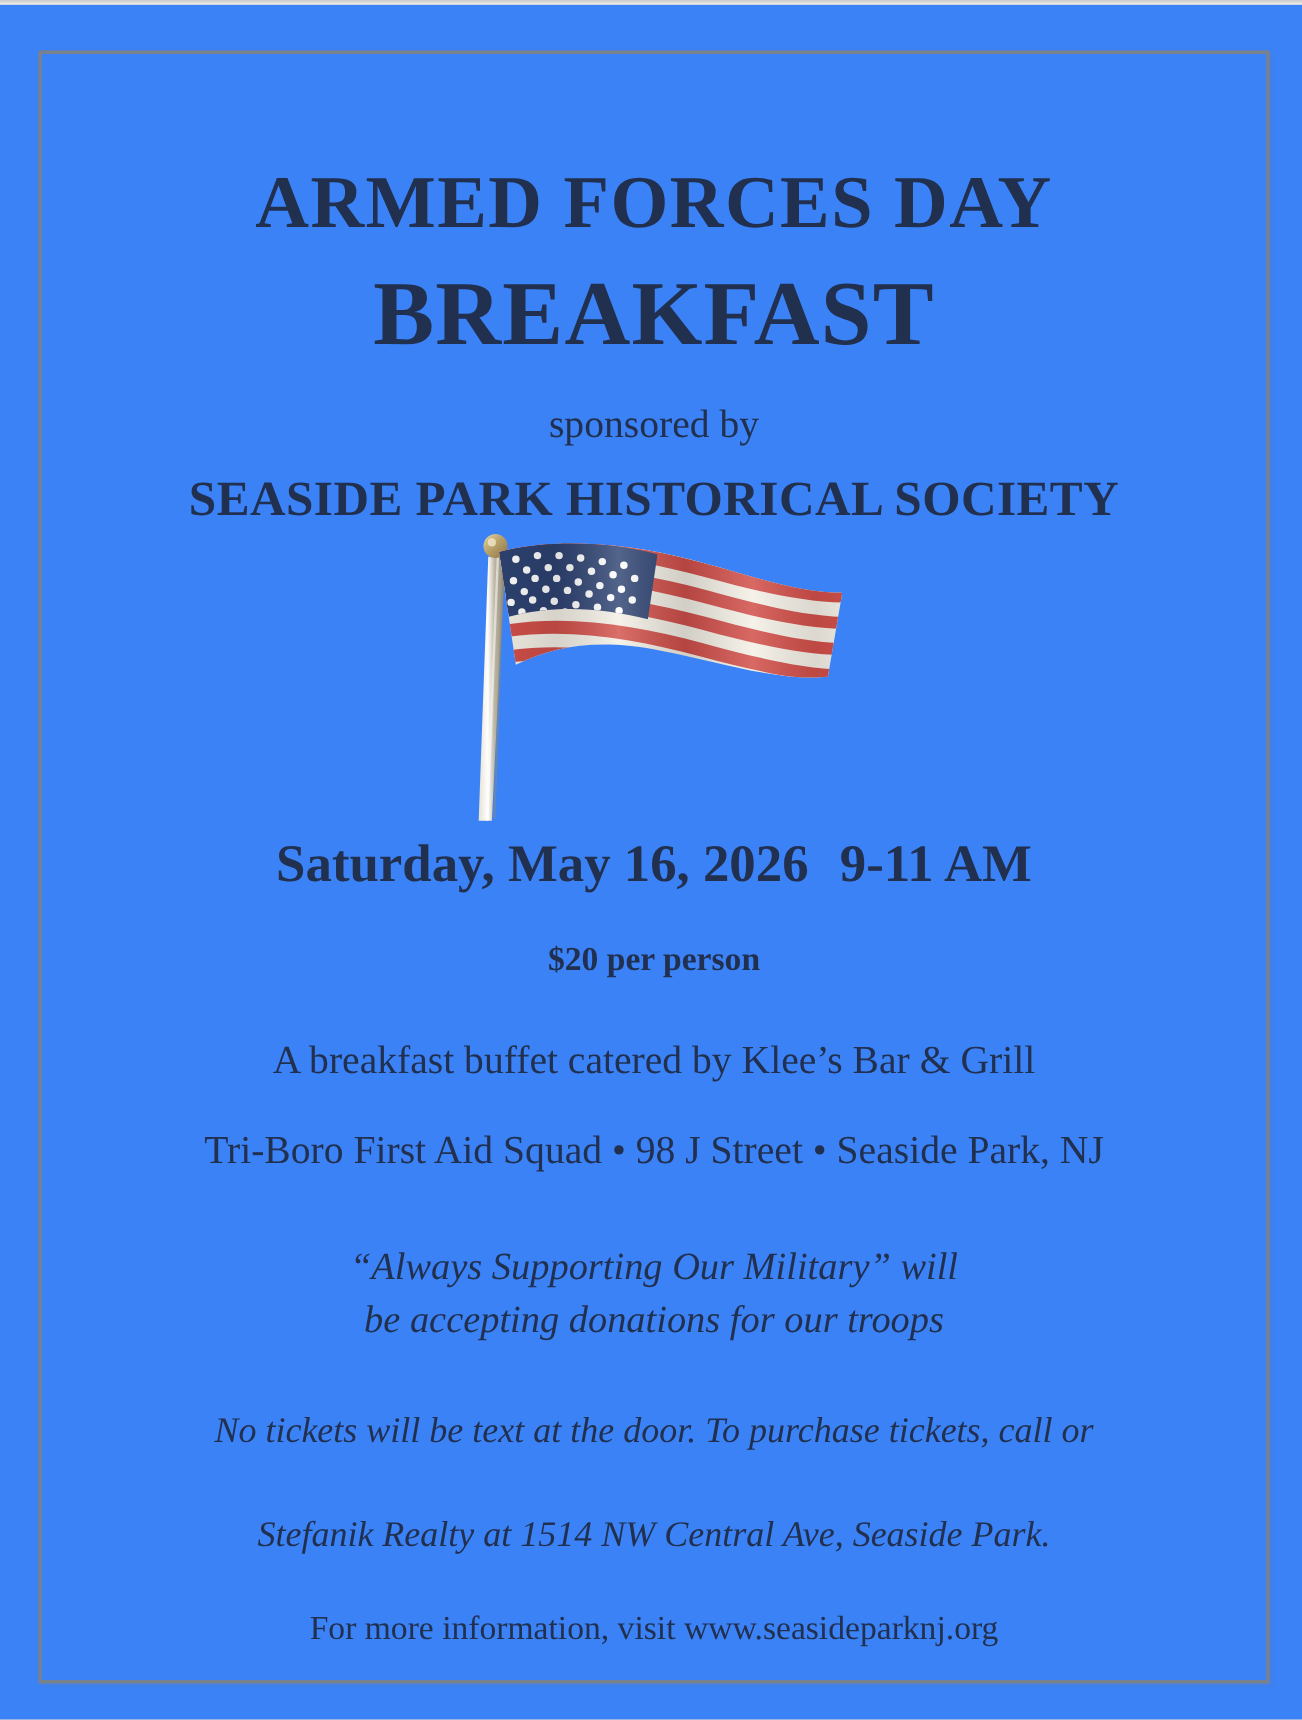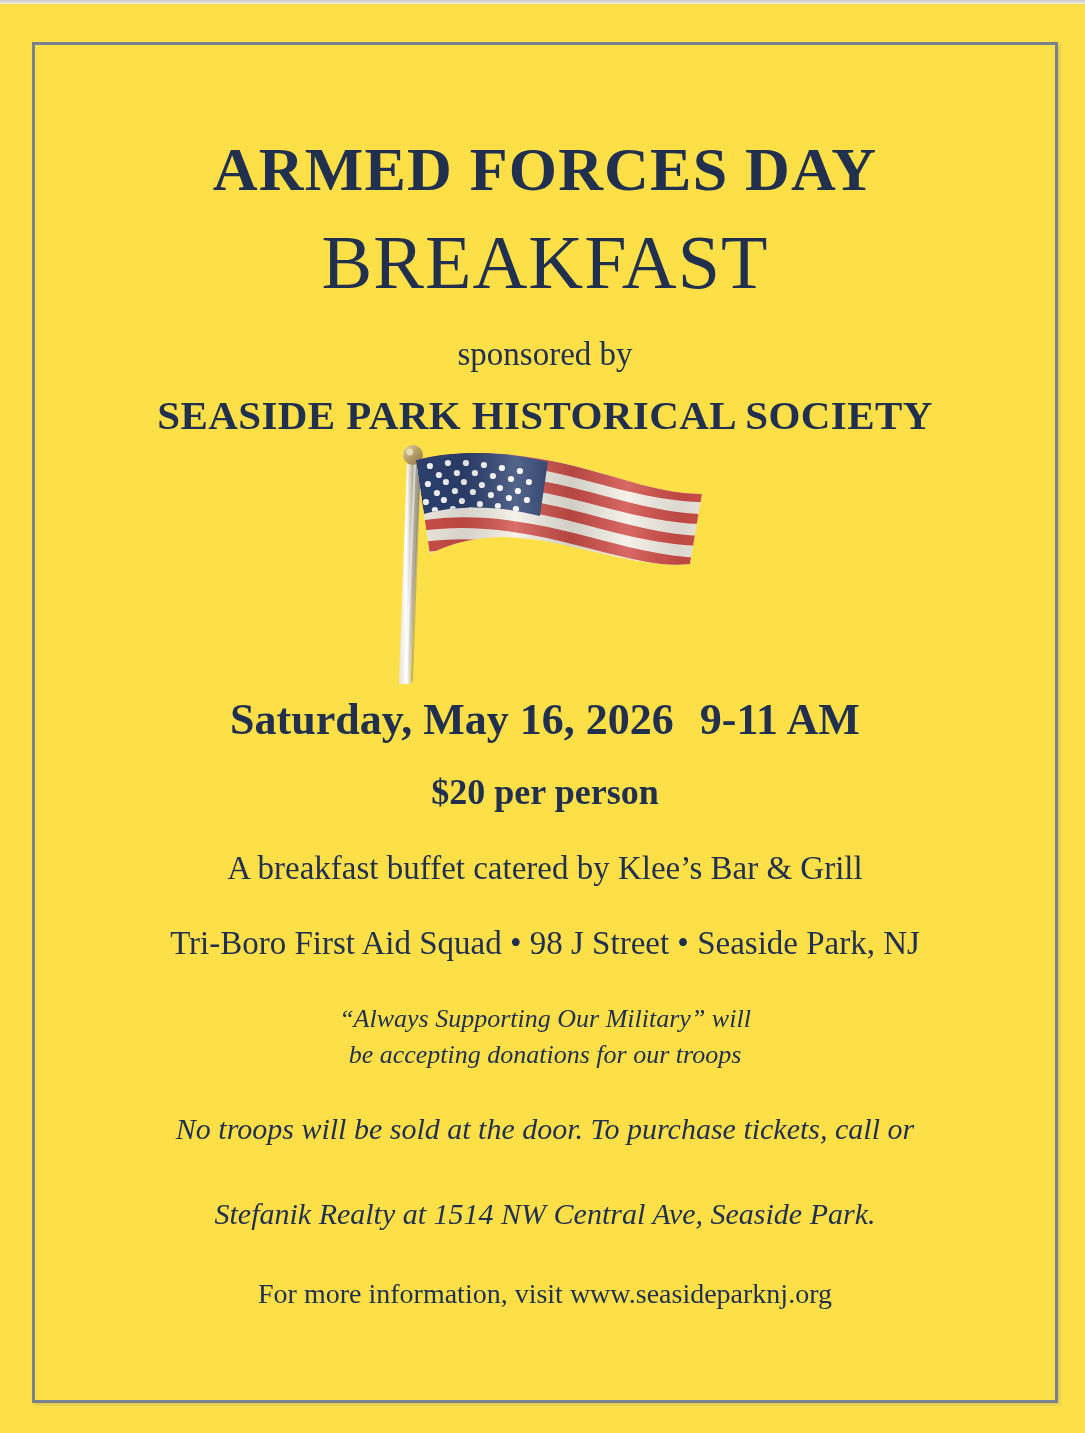--- a/index.html
+++ b/index.html
@@ -11,21 +11,21 @@
   body {
     width: 1085px;
     height: 1433px;
     overflow: hidden;
     font-family: "Liberation Serif", "DejaVu Serif", serif;
   }
   .page {
     position: relative;
     width: 1085px;
     height: 1433px;
-    background: #fde047;
+    background: #3b82f6;
     box-sizing: border-box;
   }
   .top-strip {
     position: absolute;
     top: 0; left: 0;
     width: 1085px;
     height: 4px;
     background: linear-gradient(to bottom, #c9c9cc 0%, #e2e0da 60%, #f2efe6 100%);
   }
   .frame {
@@ -57,21 +57,21 @@
     font-size: 62px;
     font-weight: bold;
     letter-spacing: 1.2px;
     line-height: 1.0;
     color: #22304f;
   }
   .title-sub {
     margin: 0;
     padding-top: 24px;
     font-size: 76px;
-    font-weight: normal;
+    font-weight: bold;
     letter-spacing: 1px;
     line-height: 1.0;
     color: #22304f;
   }
   .sponsored-by {
     margin: 0;
     padding-top: 38px;
     font-size: 33px;
     line-height: 1.0;
     color: #22304f;
@@ -104,39 +104,39 @@
   .date-line {
     margin: 0;
     padding-top: 8px;
     font-size: 44px;
     font-weight: bold;
     line-height: 1.0;
     color: #22304f;
   }
   .date-line .time-gap { display: inline-block; width: 26px; }
   .price-line {
-    margin: 0;
+    margin: 12px;
     padding-top: 32px;
-    font-size: 36px;
+    font-size: 28px;
     font-weight: bold;
     line-height: 1.0;
     color: #22304f;
   }
   .detail-line {
     margin: 0;
     padding-top: 42px;
     font-size: 33px;
     line-height: 1.0;
     color: #22304f;
     text-align: center;
   }
   .quote-block {
-    margin: 1px;
+    margin: 17px;
     padding-top: 40px;
-    font-size: 26px;
+    font-size: 32px;
     font-style: italic;
     line-height: 1.38;
     color: #22304f;
   }
   .tickets-block {
     margin: 0;
     padding-top: 34px;
     font-size: 30px;
     font-style: italic;
     line-height: 1.42;
@@ -284,21 +284,21 @@
     <p class="detail-line">A breakfast buffet catered by Klee’s Bar &amp; Grill</p>
 
     <p class="detail-line">Tri-Boro First Aid Squad • 98 J Street • Seaside Park, NJ</p>
 
     <p class="quote-block">
       <span>“Always Supporting Our Military” will</span><br>
       <span>be accepting donations for our troops</span>
     </p>
 
     <p class="tickets-block">
-      <span>No troops will be sold at the door.  To purchase tickets, call or</span><br>
+      <span>No tickets will be text at the door.  To purchase tickets, call or</span><br>
       <br>
       <span>Stefanik Realty at 1514 NW Central Ave, Seaside Park.</span>
     </p>
 
     <p class="more-info">For more information, visit www.seasideparknj.org</p>
 
   </div>
 </div>
 
 </body></html>

